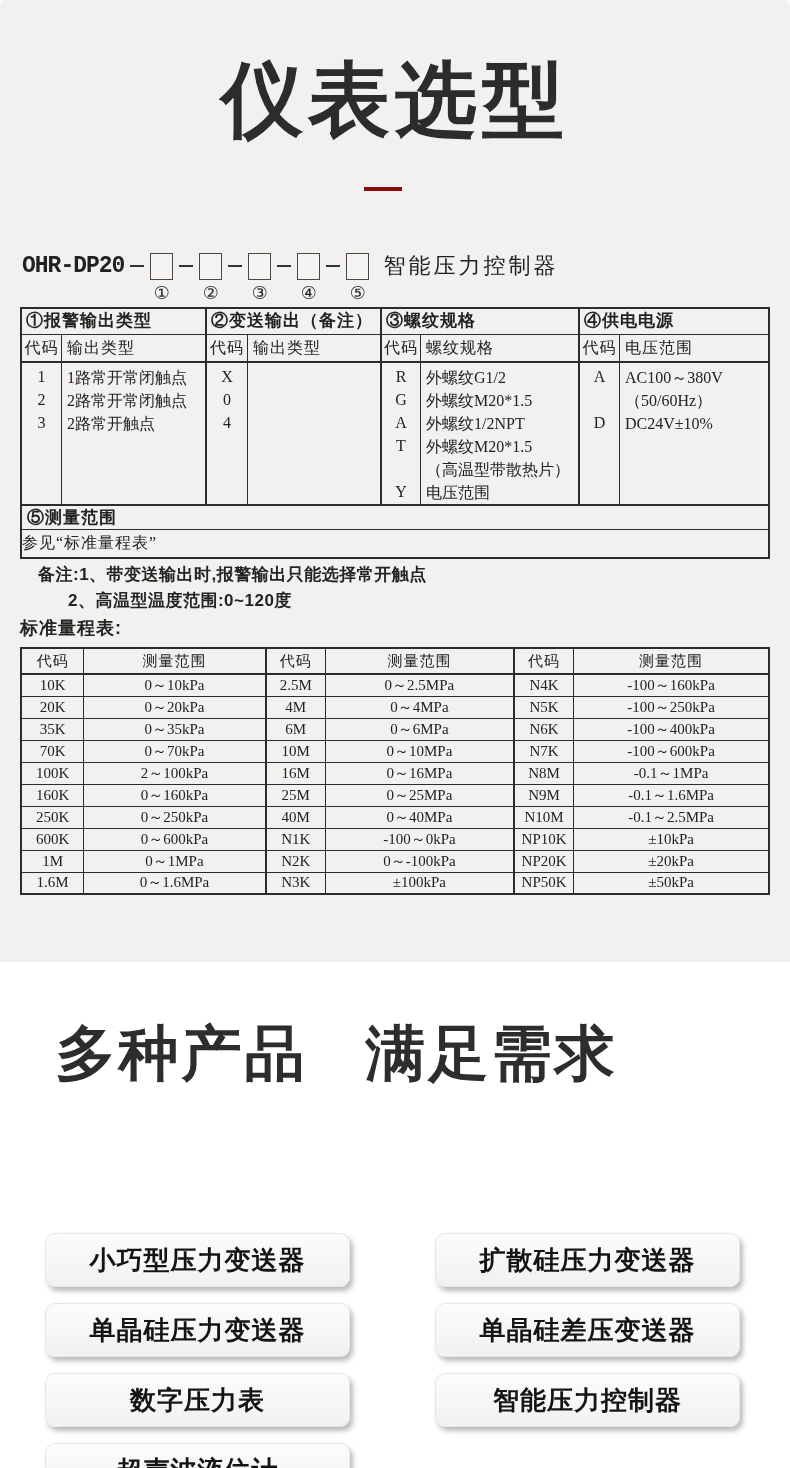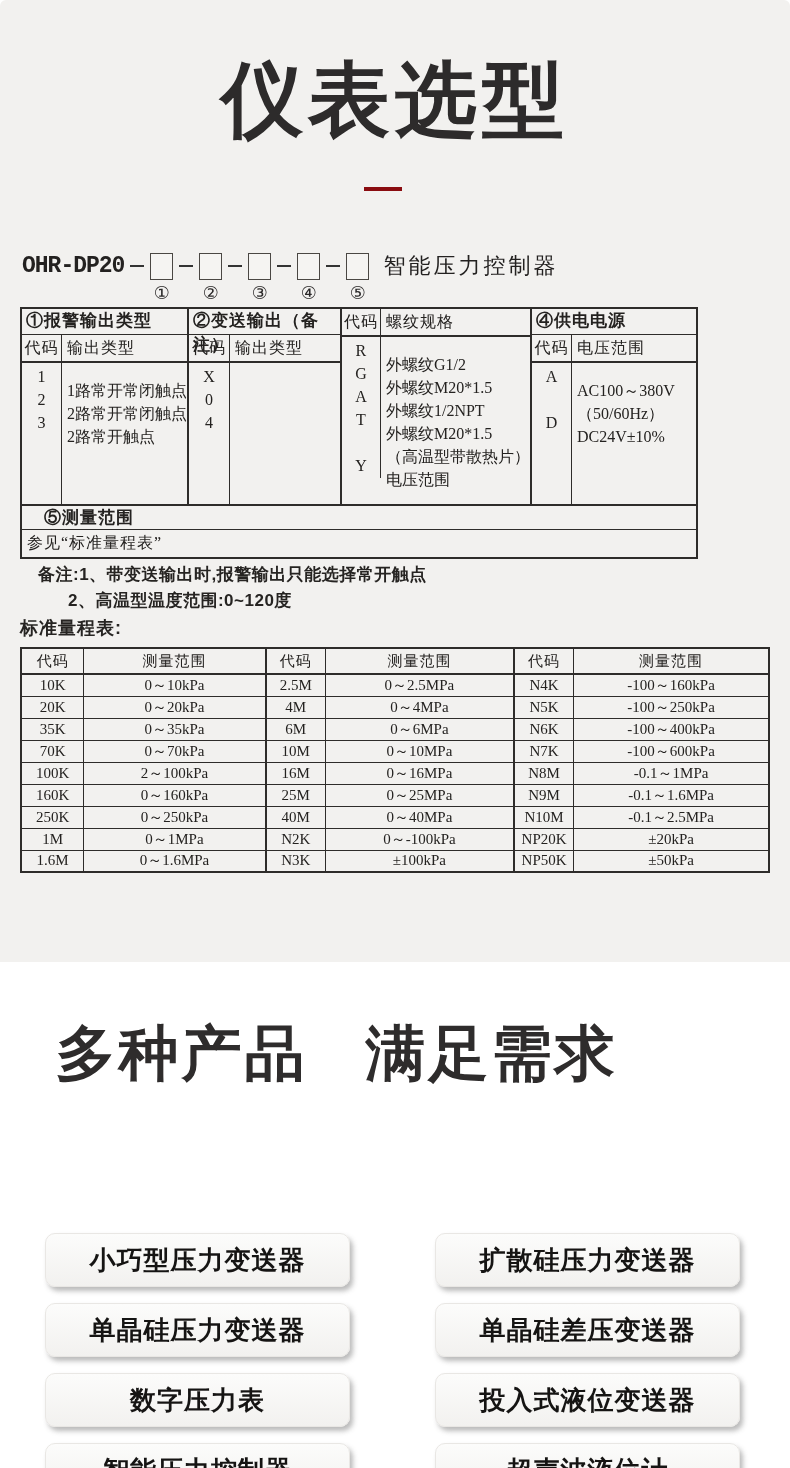--- a/index.html
+++ b/index.html
@@ -40,21 +40,21 @@
     border:1px solid #4a4743; background:#f5f4f2;
   }
   .model-circ {
     position:absolute; left:50%; top:31px; transform:translateX(-50%);
     font-size:18px; color:#2a2828; line-height:1;
   }
   .model-suffix { margin-left:14px; font-size:22px; letter-spacing:3px; color:#232120; }
 
   
   .sel-table {
-    position:absolute; left:20px; top:307px; width:678px;
+    position:absolute; left:20px; top:307px; width:750px;
     border:2px solid #2e2c2a;
     font-family:"Liberation Serif","DejaVu Serif",serif;
     font-size:16px; color:#242220;
   }
   .sel-sections { display:flex; }
   .sel-sec { border-right:2px solid #2e2c2a; }
   .sel-sec:last-child { border-right:none; }
   .sel-sec:nth-child(1){ width:185px; } .sel-sec:nth-child(2){ width:175px; }
   .sel-sec:nth-child(3){ width:198px; } .sel-sec:nth-child(4){ width:188px; }
   .sel-sec-title {
@@ -65,30 +65,30 @@
   .sel-col-heads { display:flex; height:28px; border-bottom:2px solid #2e2c2a; }
   .sel-col-heads .code-h {
     width:40px; border-right:1px solid #2e2c2a;
     display:flex; align-items:center; justify-content:center; letter-spacing:1px;
   }
   .sel-sec:nth-child(2) .code-h, .sel-sec:nth-child(2) .code-col { width:41px; }
   .sel-sec:nth-child(3) .code-h, .sel-sec:nth-child(3) .code-col { width:39px; }
   .sel-col-heads .type-h { flex:1; display:flex; align-items:center; padding-left:5px; letter-spacing:1px; }
   .sel-body { display:flex; height:141px; }
   .sel-body .code-col { width:40px; border-right:1px solid #2e2c2a; padding-top:2px; }
-  .sel-body .val-col  { flex:1; padding-top:16px; }
+  .sel-body .val-col  { flex:1; padding-top:3px; }
   .sel-body .code-cell { height:23px; line-height:23px; text-align:center; }
   .sel-body .val-cell  { height:23px; line-height:23px; padding-left:5px; white-space:nowrap; }
   .sel-range-title {
     border-top:2px solid #2e2c2a; height:25px; line-height:23px;
-    padding-left:22px; font-weight:700; font-size:17px; letter-spacing:1px;
+    padding-left:5px; font-weight:700; font-size:17px; letter-spacing:1px;
   }
   .sel-range-value {
     border-top:1px solid #2e2c2a; height:28px; line-height:26px;
-    padding-left:5px; letter-spacing:1px;
+    letter-spacing:1px;
   }
 
   
   .notes { position:absolute; left:38px; top:562px; font-size:17px; font-weight:700; color:#262422; }
   .notes .note-line { line-height:26px; letter-spacing:0.5px; }
   .notes .note-line:nth-child(2) { padding-left:30px; }
 
   
   .std-label {
     position:absolute; left:20px; top:616px;
@@ -201,20 +201,21 @@
           </div>
           <div class="sel-body">
             <div class="code-col">
               <div class="code-cell">X</div>
               <div class="code-cell">0</div>
               <div class="code-cell">4</div>
             </div>
           </div>
         </div>
         <div class="sel-sec">
+          <div class="sel-sec-title">③螺纹规格</div>
           <div class="sel-col-heads">
             <div class="code-h">代码</div>
             <div class="type-h">螺纹规格</div>
           </div>
           <div class="sel-body">
             <div class="code-col">
               <div class="code-cell">R</div>
               <div class="code-cell">G</div>
               <div class="code-cell">A</div>
               <div class="code-cell">T</div>
@@ -330,20 +331,28 @@
         </tr>
         <tr>
           <td>250K</td>
           <td>0～250kPa</td>
           <td class="grp">40M</td>
           <td>0～40MPa</td>
           <td class="grp">N10M</td>
           <td>-0.1～2.5MPa</td>
         </tr>
         <tr>
+          <td>600K</td>
+          <td>0～600kPa</td>
+          <td class="grp">N1K</td>
+          <td>-100～0kPa</td>
+          <td class="grp">NP10K</td>
+          <td>±10kPa</td>
+        </tr>
+        <tr>
           <td>1M</td>
           <td>0～1MPa</td>
           <td class="grp">N2K</td>
           <td>0～-100kPa</td>
           <td class="grp">NP20K</td>
           <td>±20kPa</td>
         </tr>
         <tr>
           <td>1.6M</td>
           <td>0～1.6MPa</td>
@@ -359,17 +368,16 @@
     <span>多种产品</span>
     <span>满足需求</span>
   </div>
 
   <div class="product-grid" id="productGrid">
       <div class="product-btn">小巧型压力变送器</div>
       <div class="product-btn">扩散硅压力变送器</div>
       <div class="product-btn">单晶硅压力变送器</div>
       <div class="product-btn">单晶硅差压变送器</div>
       <div class="product-btn">数字压力表</div>
-      <div class="product-btn">投入式液位变送器</div>
       <div class="product-btn">智能压力控制器</div>
       <div class="product-btn">超声波液位计</div>
     </div>
 </div>
 
 </body></html>

